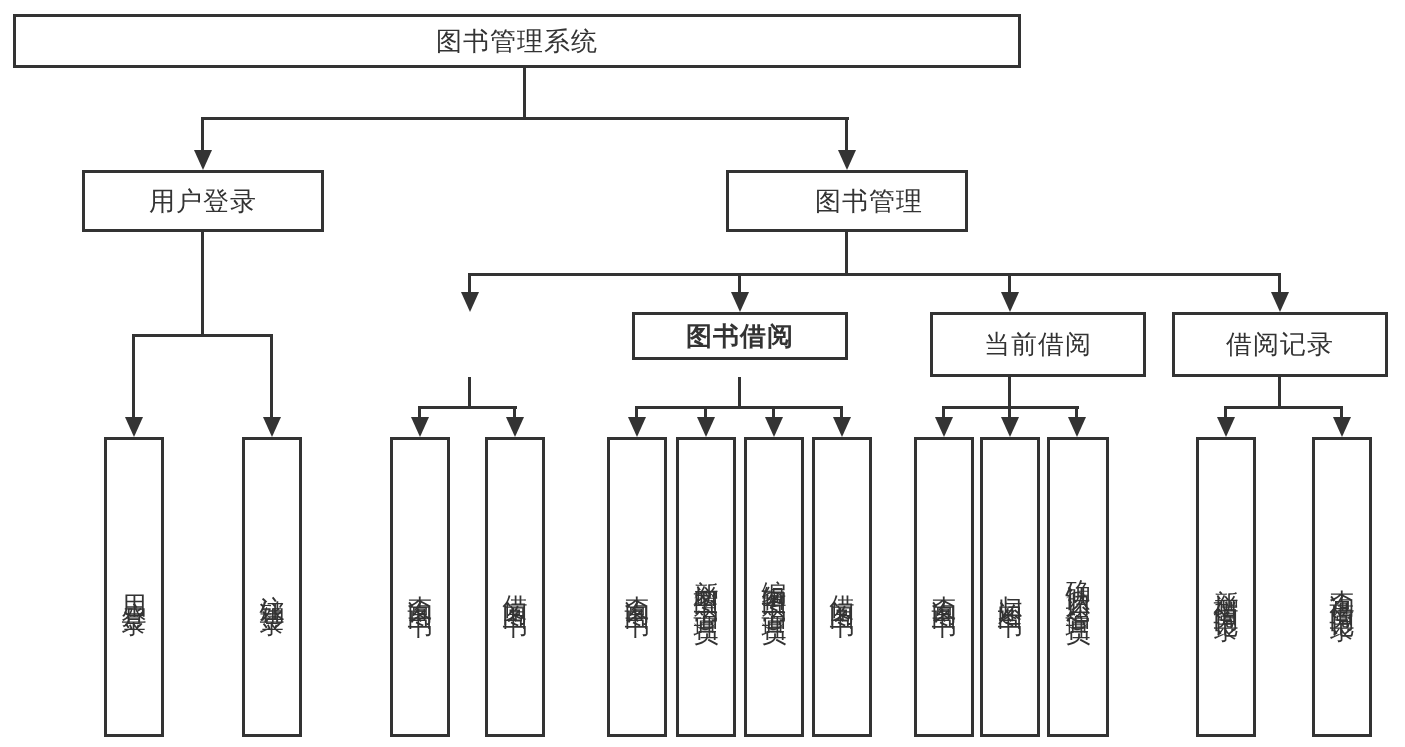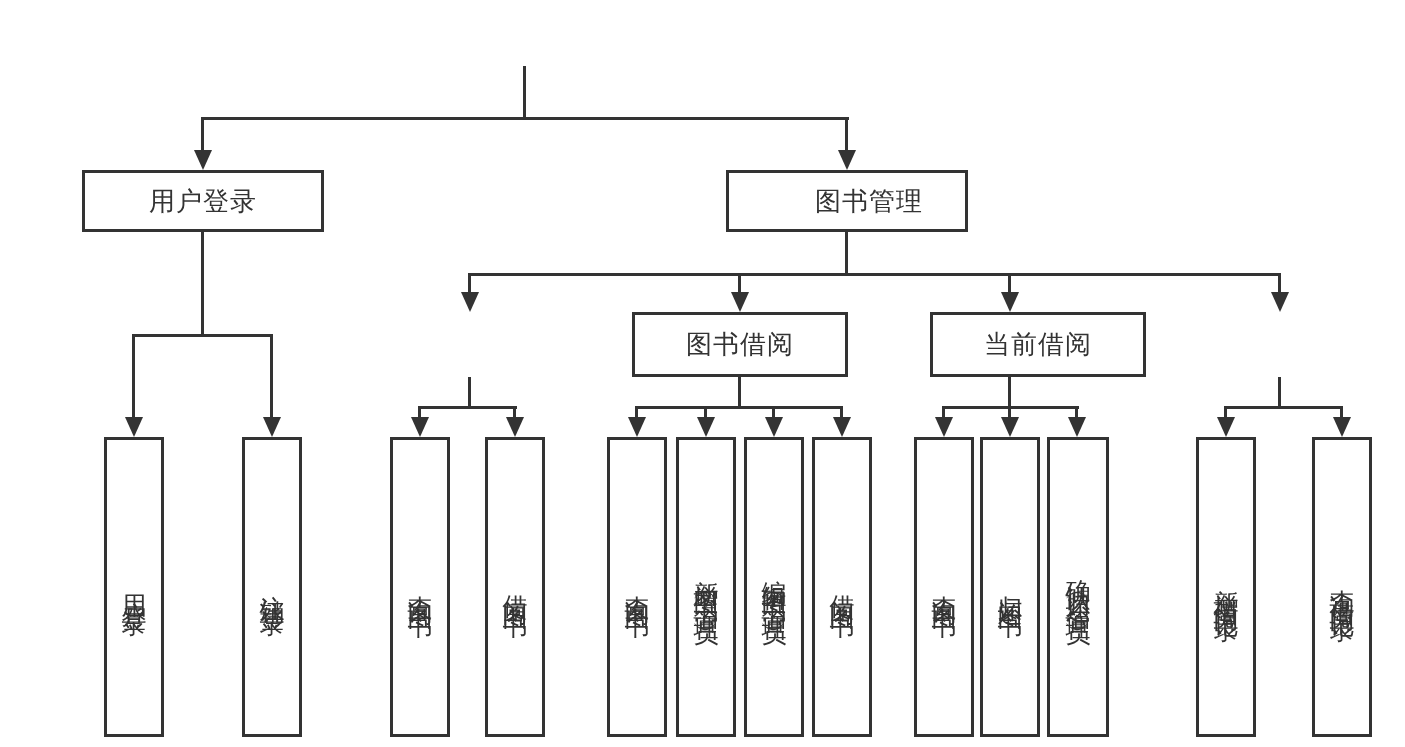--- a/index.html
+++ b/index.html
@@ -53,20 +53,23 @@
     text-shadow: 0 1px 2px #ffffff, 0 -1px 2px #ffffff, 1px 0 2px #ffffff;
     white-space: nowrap;
     z-index: 10;
   }
 </style>
 </head>
 <body>
 
 <div class="canvas">
 
+  <div class="box" style="left:13px; top:14px; width:1008px; height:54px;">
+    <span class="htext">图书管理系统</span>
+  </div>
 
   <div class="vline" style="left:523px; top:66px; height:52px;"></div>
   <div class="hline" style="left:201px; top:117px; width:648px;"></div>
   <div class="vline" style="left:201px; top:118px; height:34px;"></div>
   <div class="arrow" style="left:194px; top:150px;"></div>
   <div class="vline" style="left:845px; top:118px; height:34px;"></div>
   <div class="arrow" style="left:838px; top:150px;"></div>
 
   <div class="box" style="left:82px; top:170px; width:242px; height:62px;">
     <span class="htext">用户登录</span>
@@ -86,25 +89,28 @@
   <div class="hline" style="left:468px; top:273px; width:813px;"></div>
   <div class="vline" style="left:468px; top:274px; height:20px;"></div>
   <div class="arrow" style="left:461px; top:292px;"></div>
   <div class="vline" style="left:738px; top:274px; height:20px;"></div>
   <div class="arrow" style="left:731px; top:292px;"></div>
   <div class="vline" style="left:1008px; top:274px; height:20px;"></div>
   <div class="arrow" style="left:1001px; top:292px;"></div>
   <div class="vline" style="left:1278px; top:274px; height:20px;"></div>
   <div class="arrow" style="left:1271px; top:292px;"></div>
 
-  <div class="box" style="left:632px; top:312px; width:216px; height:65px;">
+  <div class="box" style="left:632px; top:312px; width:216px; height:48px;font-weight:bold;">
     <span class="htext">图书借阅</span>
   </div>
   <div class="box" style="left:902px; top:312px; width:216px; height:65px;margin-left:28px;">
     <span class="htext">当前借阅</span>
+  </div>
+  <div class="box" style="left:1172px; top:312px; width:216px; height:65px;">
+    <span class="htext">借阅记录</span>
   </div>
 
   <div class="vline" style="left:468px; top:377px; height:30px;"></div>
   <div class="hline" style="left:418px; top:406px; width:99px;"></div>
   <div class="vline" style="left:418px; top:407px; height:10px;"></div>
   <div class="arrow" style="left:411px; top:417px;"></div>
   <div class="vline" style="left:513px; top:407px; height:10px;"></div>
   <div class="arrow" style="left:506px; top:417px;"></div>
 
   <div class="vline" style="left:738px; top:377px; height:30px;"></div>

